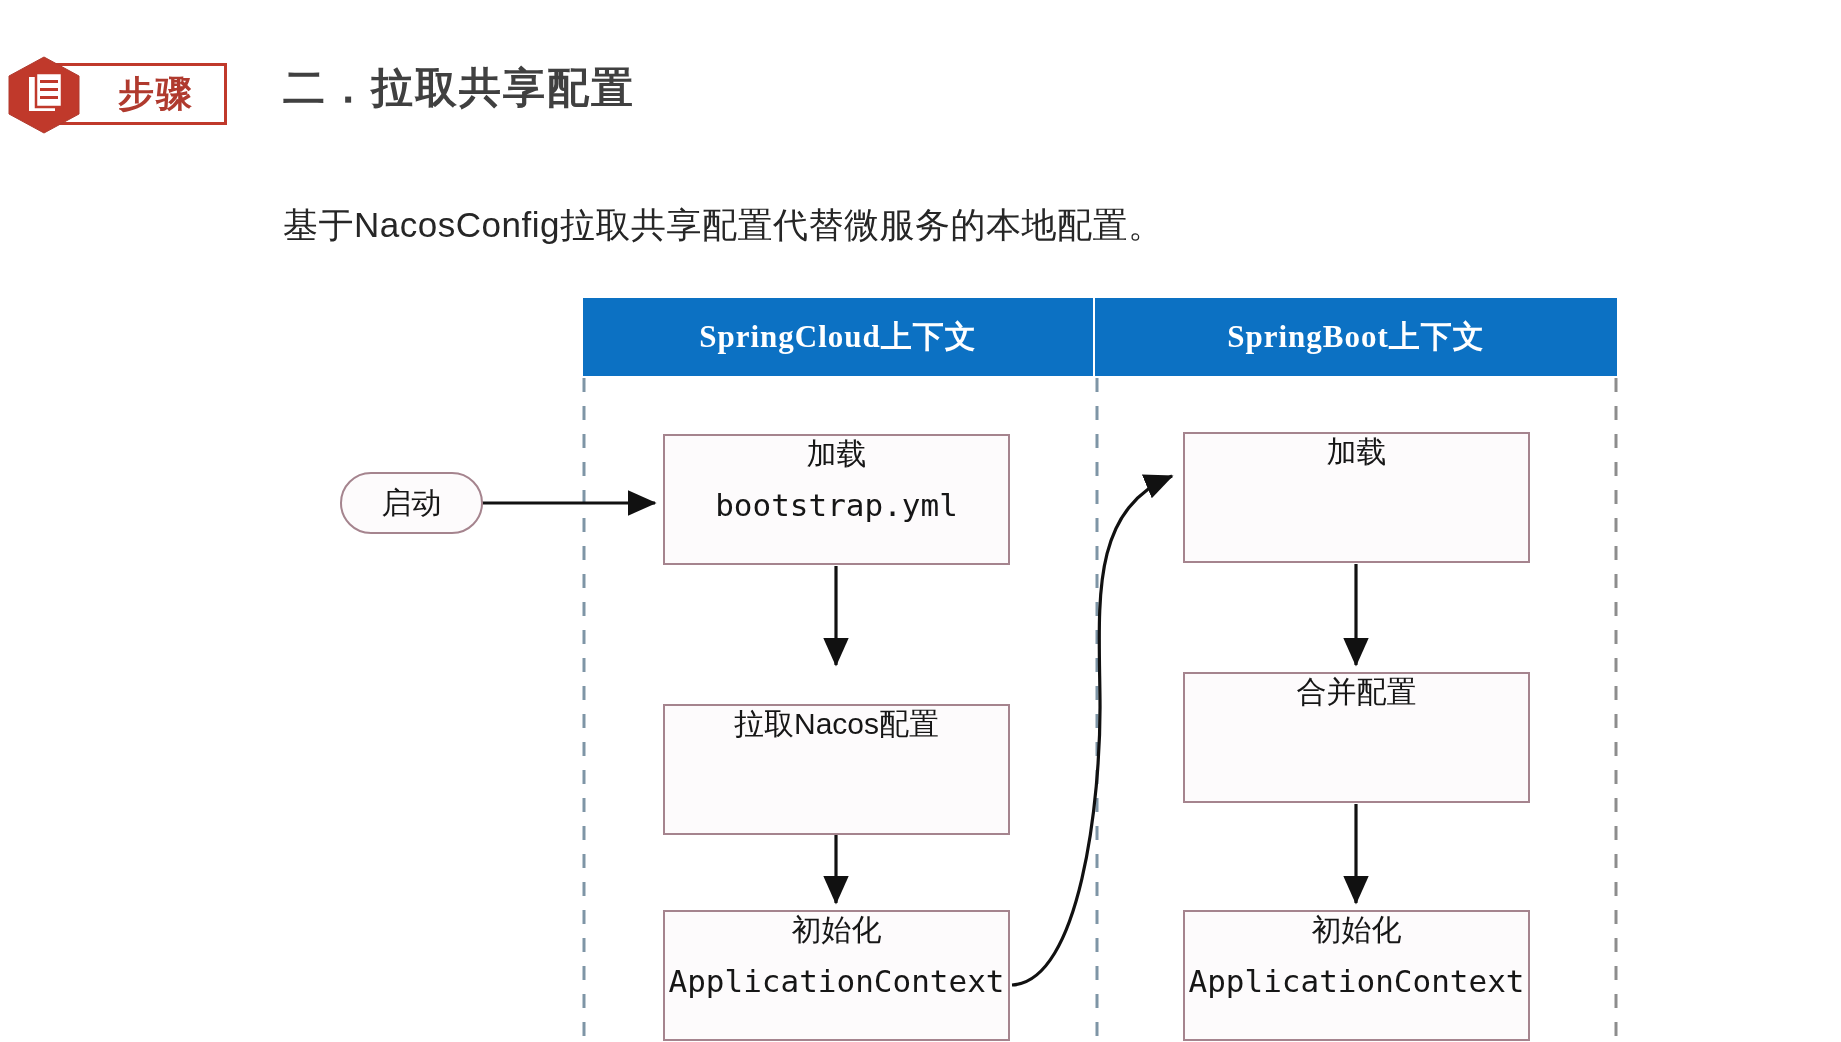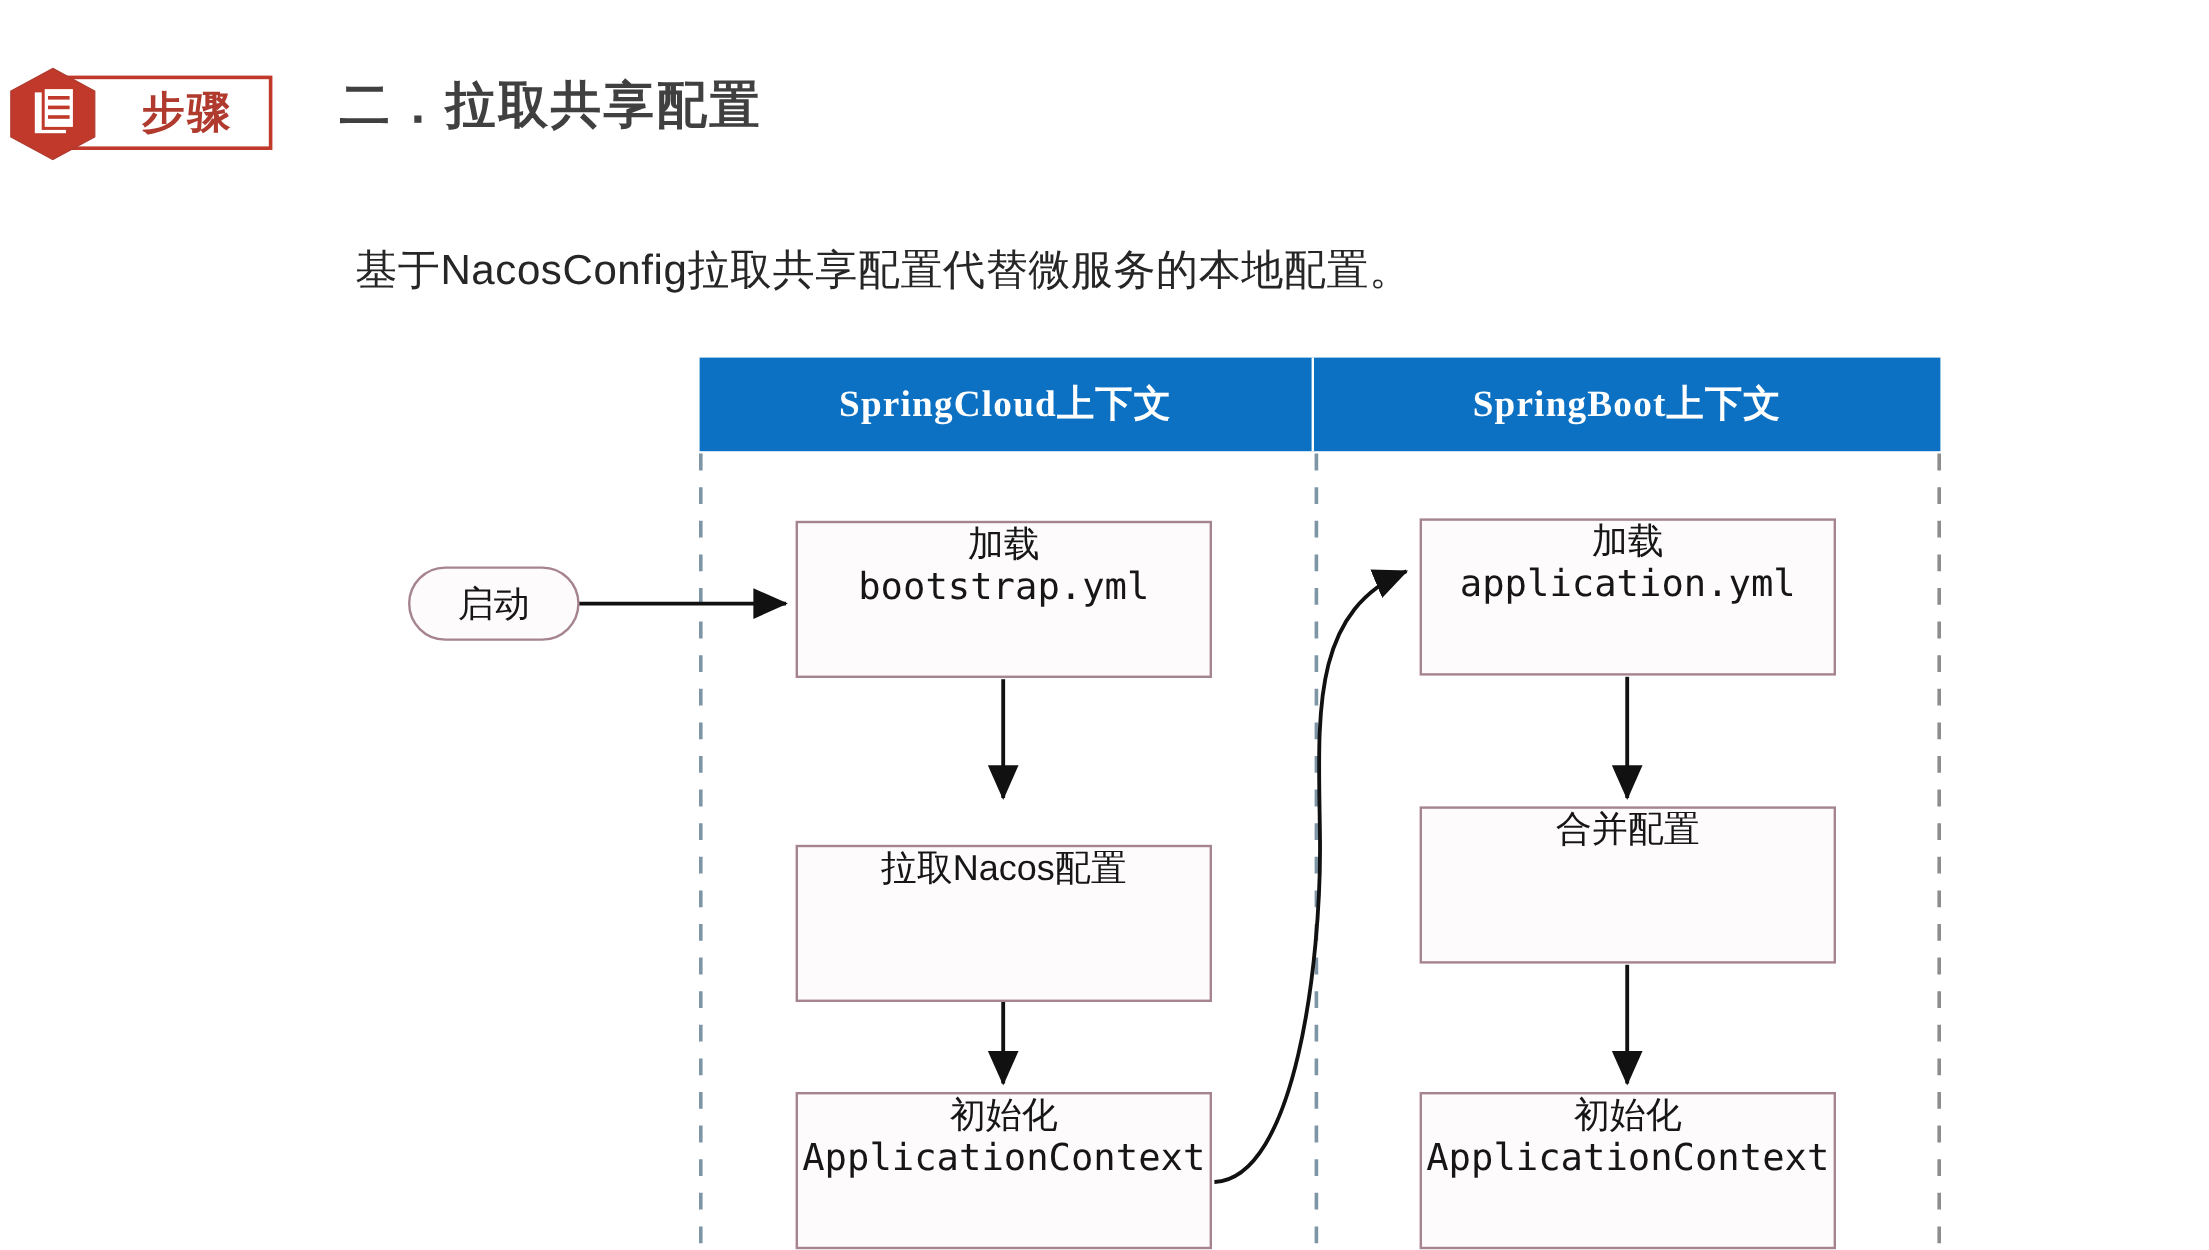--- a/index.html
+++ b/index.html
@@ -74,21 +74,21 @@
     top: 60px;
     font-size: 42px;
     font-weight: bold;
     color: #404040;
     letter-spacing: 2px;
     white-space: nowrap;
   }
 
   #subtitle {
     position: absolute;
-    left: 296px;
+    left: 283px;
     top: 202px;
     font-size: 35px;
     color: #262626;
     letter-spacing: 0.5px;
     white-space: nowrap;
   }
 
   
   #diagram {
     position: absolute;
@@ -143,20 +143,21 @@
     font-family: "Liberation Sans", "DejaVu Sans", sans-serif;
     font-size: 30px;
     line-height: 1.18;
     white-space: nowrap;
   }
   .node .line-mono {
     font-family: "DejaVu Sans Mono", "Liberation Mono", monospace;
     font-size: 31px;
     line-height: 1.18;
     white-space: nowrap;
+    margin-top: 16px;
   }
 
   #node-start {
     position: absolute;
     left: 340px;
     top: 472px;
     width: 143px;
     height: 62px;
     border: 2px solid #A5848E;
     border-radius: 31px;
@@ -247,21 +248,20 @@
   <span class="line-cn">拉取Nacos配置</span>
 </div>
 
 <div class="node" id="node-appctx-left">
   <span class="line-cn">初始化</span>
   <span class="line-mono">ApplicationContext</span>
 </div>
 
 <div class="node" id="node-application">
   <span class="line-cn">加载</span>
-  <span class="line-mono">application.yml</span>
 </div>
 
 <div class="node" id="node-merge">
   <span class="line-cn">合并配置</span>
 </div>
 
 <div class="node" id="node-appctx-right">
   <span class="line-cn">初始化</span>
   <span class="line-mono">ApplicationContext</span>
 </div>

